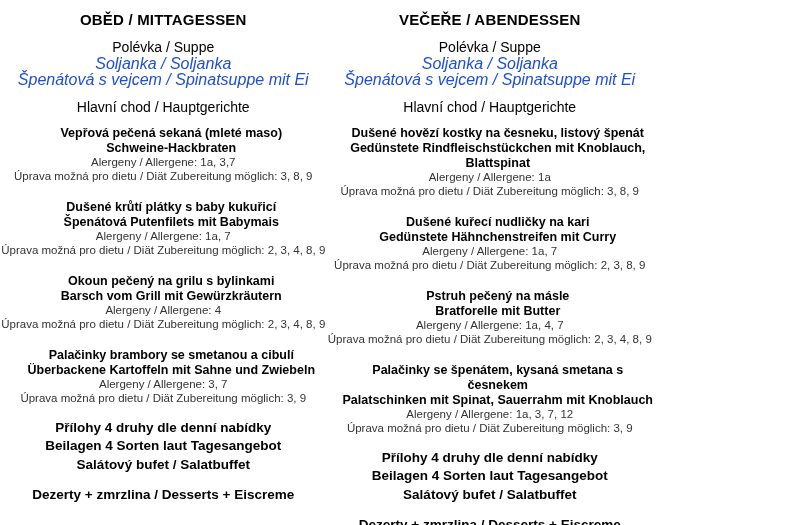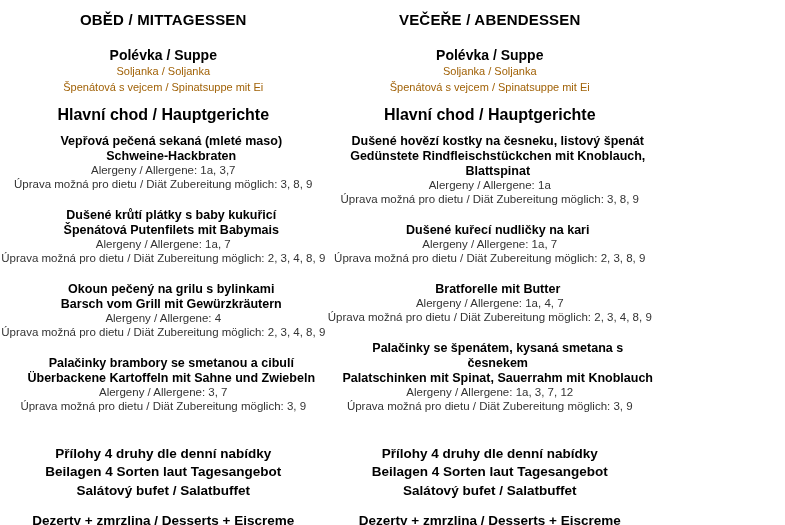--- a/index.html
+++ b/index.html
@@ -20,50 +20,51 @@
     text-align: center;
   }
   .title {
     margin-top: 10px;
     font-size: 15px;
     line-height: 19px;
     font-weight: bold;
     letter-spacing: 0.2px;
   }
   .section-heading {
-    margin-top: 17px;
+    margin-top: 9px;
     font-size: 14px;
     line-height: 18px;
-    font-weight: bold;
+    font-weight: normal;
   }
   .main-heading {
     margin-top: 11px;
-    font-size: 16px;
+    font-size: 14px;
     line-height: 18px;
-    font-weight: bold;
+    font-weight: normal;
   }
   .line {
-    font-size: 11px;
+    font-size: 16px;
     line-height: 15.5px;
-    color: #a16207;
+    color: #1d4ed8;
+    font-style: italic;
   }
   .dishes .dish { margin-top: 17px; }
   .dishes .dish:first-child { margin-top: 10px; }
   .dish-name {
     font-size: 12.5px;
     line-height: 15px;
     font-weight: bold;
     padding-left: 16px;
   }
   .meta {
     font-size: 11.5px;
     line-height: 13.5px;
     color: #333333;
   }
-  .footer-sides { margin-top: 32px; }
+  .footer-sides { margin-top: 14px; }
   .footer-bold {
     font-size: 13.5px;
     line-height: 18px;
     font-weight: bold;
   }
   .salad-block { margin-top: 1px; }
   .dessert-block { margin-top: 12px; }
 </style>
 </head>
 <body>
@@ -129,24 +130,26 @@
 
     <div class="dishes">
       <div class="dish">
         <div class="dish-name">Dušené hovězí kostky na česneku, listový špenát</div>
         <div class="dish-name">Gedünstete Rindfleischstückchen mit Knoblauch, Blattspinat</div>
         <div class="meta">Alergeny / Allergene: 1a</div>
         <div class="meta">Úprava možná pro dietu / Diät Zubereitung möglich: 3, 8, 9</div>
       </div>
       <div class="dish">
         <div class="dish-name">Dušené kuřecí nudličky na kari</div>
+        <div class="dish-name">Gedünstete Hähnchenstreifen mit Curry</div>
         <div class="meta">Alergeny / Allergene: 1a, 7</div>
         <div class="meta">Úprava možná pro dietu / Diät Zubereitung möglich: 2, 3, 8, 9</div>
       </div>
       <div class="dish">
+        <div class="dish-name">Pstruh pečený na másle</div>
         <div class="dish-name">Bratforelle mit Butter</div>
         <div class="meta">Alergeny / Allergene: 1a, 4, 7</div>
         <div class="meta">Úprava možná pro dietu / Diät Zubereitung möglich: 2, 3, 4, 8, 9</div>
       </div>
       <div class="dish">
         <div class="dish-name">Palačinky se špenátem, kysaná smetana s česnekem</div>
         <div class="dish-name">Palatschinken mit Spinat, Sauerrahm mit Knoblauch</div>
         <div class="meta">Alergeny / Allergene: 1a, 3, 7, 12</div>
         <div class="meta">Úprava možná pro dietu / Diät Zubereitung möglich: 3, 9</div>
       </div>

